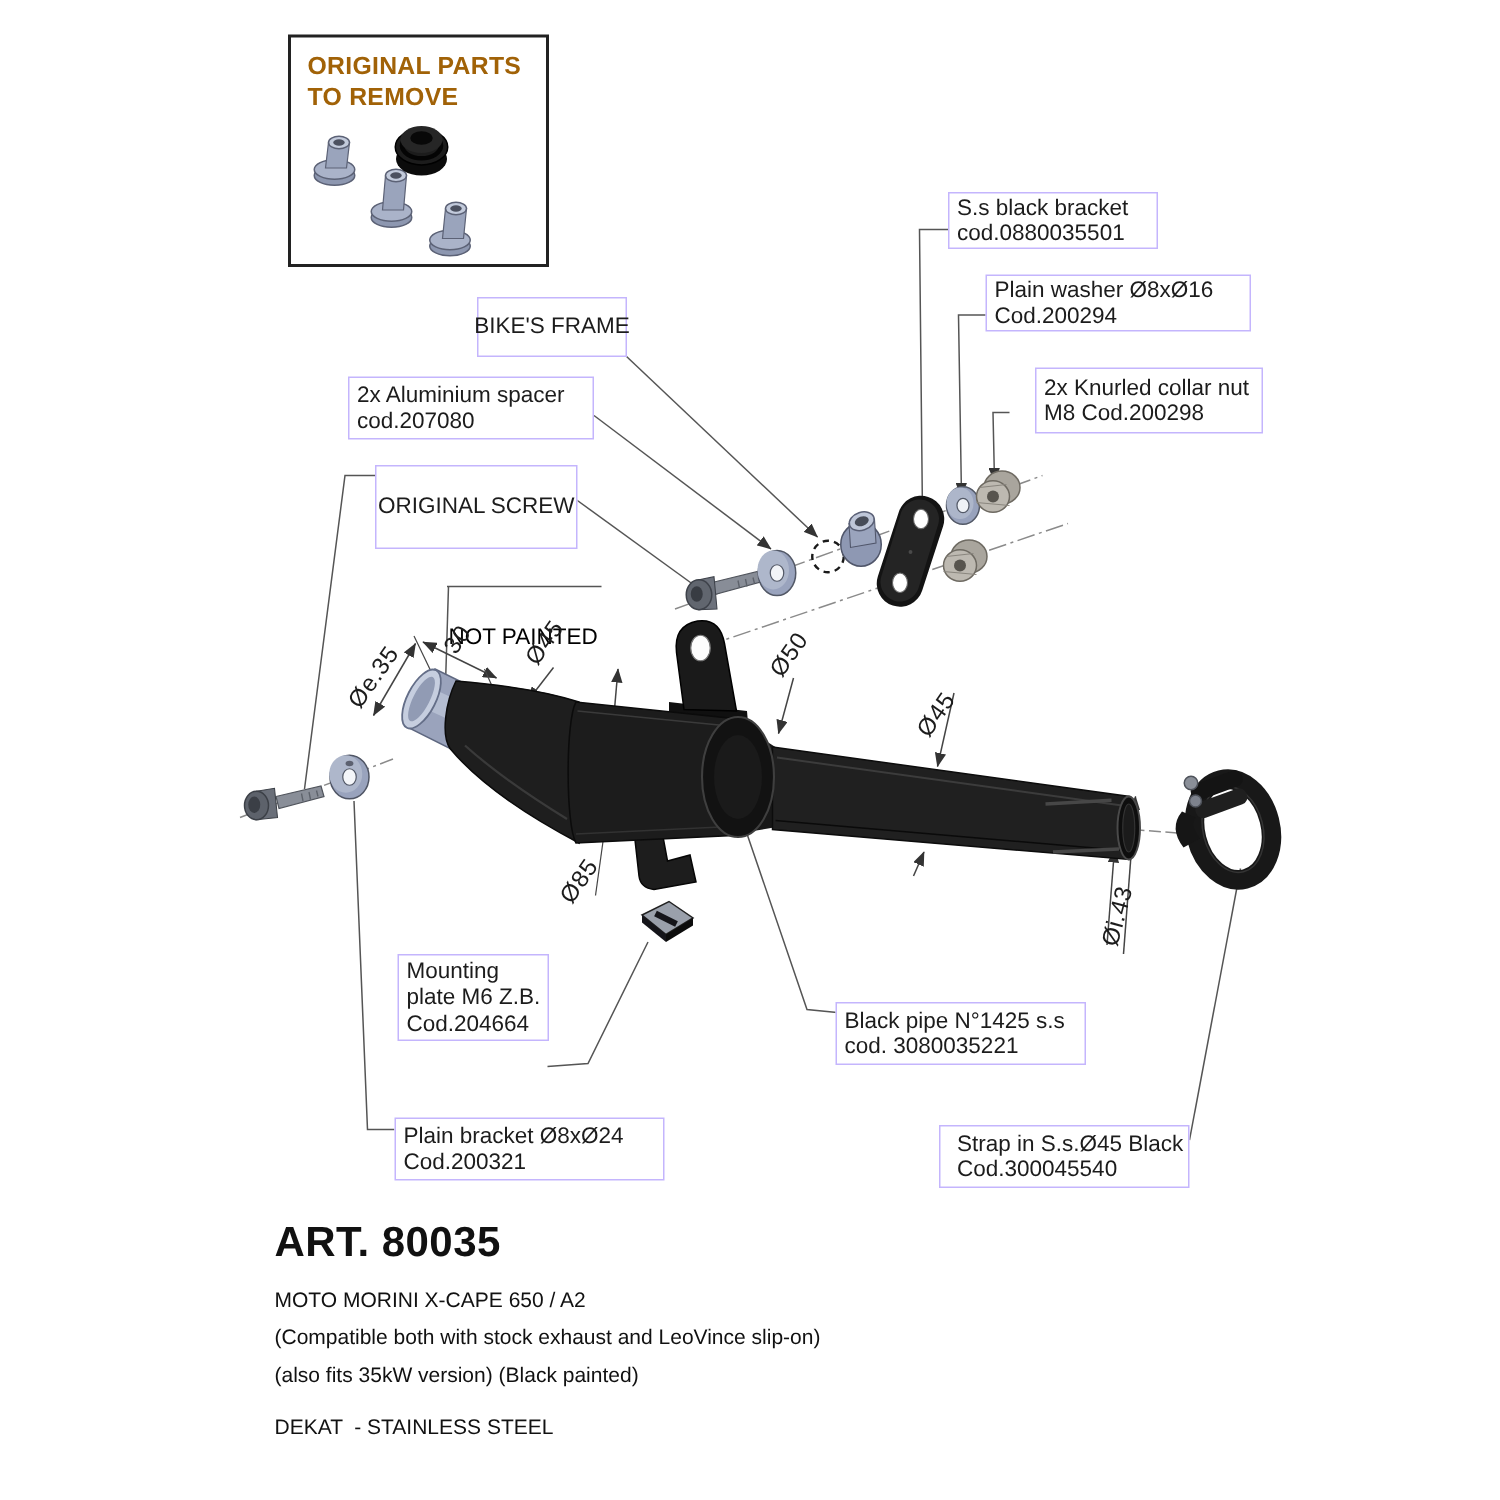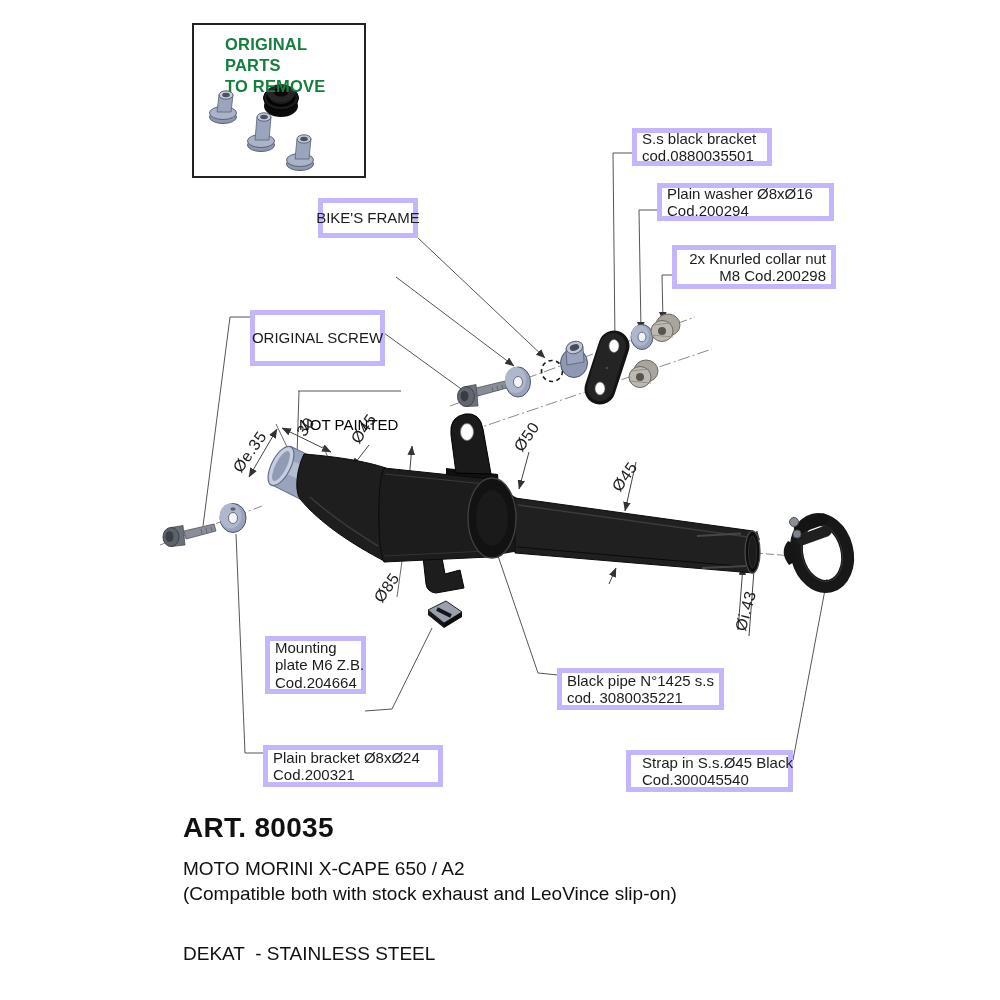--- a/index.html
+++ b/index.html
@@ -1,30 +1,30 @@
 <!DOCTYPE html>
 <html><head>
 <meta charset="utf-8">
 <style>
   html,body{margin:0;padding:0;background:#fff;}
   .stage{position:relative;width:1000px;height:1000px;background:#ffffff;
          font-family:"Liberation Sans", sans-serif;overflow:hidden;}
   .stage svg{position:absolute;left:0;top:0;}
-  .lbl{position:absolute;box-sizing:border-box;border:5px solid #c4b5fd;background:#fff;
+  .lbl{position:absolute;box-sizing:border-box;border:1px solid #c4b5fd;background:#fff;
        color:#1c1c1c;font-size:15px;line-height:17.5px;padding:2px 5px;
        white-space:nowrap;display:flex;flex-direction:column;justify-content:center;}
   .lbl.center{align-items:center;}
   .plain{position:absolute;color:#000000;font-size:15px;white-space:nowrap;margin-top:45px;}
   .dim{position:absolute;color:#1c1c1c;font-size:16px;white-space:nowrap;letter-spacing:.5px;}
   .rot55{transform:translate(-50%,-50%) rotate(-55deg);}
   .rot75{transform:translate(-50%,-50%) rotate(-75deg);}
   .opbox{position:absolute;box-sizing:border-box;border:2px solid #222;background:transparent;}
-  .opbox .t{font-weight:bold;font-size:16.5px;line-height:21px;color:#15803d;
-            padding:9px 0 0 11px;letter-spacing:.2px;margin-left:20px;}
-  .footer{position:absolute;color:#111;font-size:19px;white-space:pre;}
+  .opbox .t{font-weight:bold;font-size:16.5px;line-height:21px;color:#a16207;
+            padding:9px 0 0 11px;letter-spacing:.2px;}
+  .footer{position:absolute;color:#111;font-size:14px;white-space:pre;}
   .footer.art{font-weight:bold;font-size:28px;letter-spacing:.3px;}
 </style>
 </head>
 <body>
 
 <div class="stage">
 
   <svg width="1000" height="1000" viewBox="0 0 1000 1000">
     <defs>
       <marker id="arr" viewBox="0 0 10 8" refX="9.5" refY="4" markerWidth="9.5" markerHeight="7.6" orient="auto-start-reverse">
@@ -246,40 +246,44 @@
     <div class="t">
       <div>ORIGINAL PARTS</div>
       <div>TO REMOVE</div>
     </div>
   </div>
 
   <div class="lbl center" style="left:318px;top:198px;width:100px;height:40px;align-items:center;">
     <div>BIKE'S FRAME</div>
   </div>
 
+  <div class="lbl" style="left:232px;top:251px;width:164px;height:42px;">
+    <div>2x Aluminium spacer</div>
+    <div>cod.207080</div>
+  </div>
 
   <div class="lbl center" style="left:250px;top:310px;width:135px;height:56px;">
     <div>ORIGINAL SCREW</div>
   </div>
 
   <div class="plain" style="left:299px;top:371px;">
     <span>NOT PAINTED</span>
   </div>
 
   <div class="lbl" style="left:632px;top:128px;width:140px;height:38px;">
     <div>S.s black bracket</div>
     <div>cod.0880035501</div>
   </div>
 
   <div class="lbl" style="left:657px;top:183px;width:177px;height:38px;">
     <div>Plain washer Ø8xØ16</div>
     <div>Cod.200294</div>
   </div>
 
-  <div class="lbl" style="left:672px;top:245px;width:164px;height:44px;align-items:flex-end;">
+  <div class="lbl" style="left:690px;top:245px;width:152px;height:44px;">
     <div>2x Knurled collar nut</div>
     <div>M8 Cod.200298</div>
   </div>
 
   <div class="lbl" style="left:265px;top:636px;width:101px;height:58px;">
     <div>Mounting</div>
     <div>plate M6 Z.B.</div>
     <div>Cod.204664</div>
   </div>
 
@@ -302,15 +306,16 @@
   <div class="dim rot55" style="left:306px;top:427px;">30</div>
   <div class="dim rot55" style="left:364px;top:429px;">Ø45</div>
   <div class="dim rot55" style="left:527px;top:437px;">Ø50</div>
   <div class="dim rot55" style="left:625px;top:477px;">Ø45</div>
   <div class="dim rot55" style="left:387px;top:588px;">Ø85</div>
   <div class="dim rot75" style="left:746px;top:611px;">Øi.43</div>
 
   <div class="footer art" style="left:183px;top:812px;">ART. 80035</div>
   <div class="footer" style="left:183px;top:858px;">MOTO MORINI X-CAPE 650 / A2</div>
   <div class="footer" style="left:183px;top:883px;">(Compatible both with stock exhaust and LeoVince slip-on)</div>
+  <div class="footer" style="left:183px;top:908px;">(also fits 35kW version) (Black painted)</div>
   <div class="footer" style="left:183px;top:943px;">DEKAT  - STAINLESS STEEL</div>
 
 </div>
 
 </body></html>

